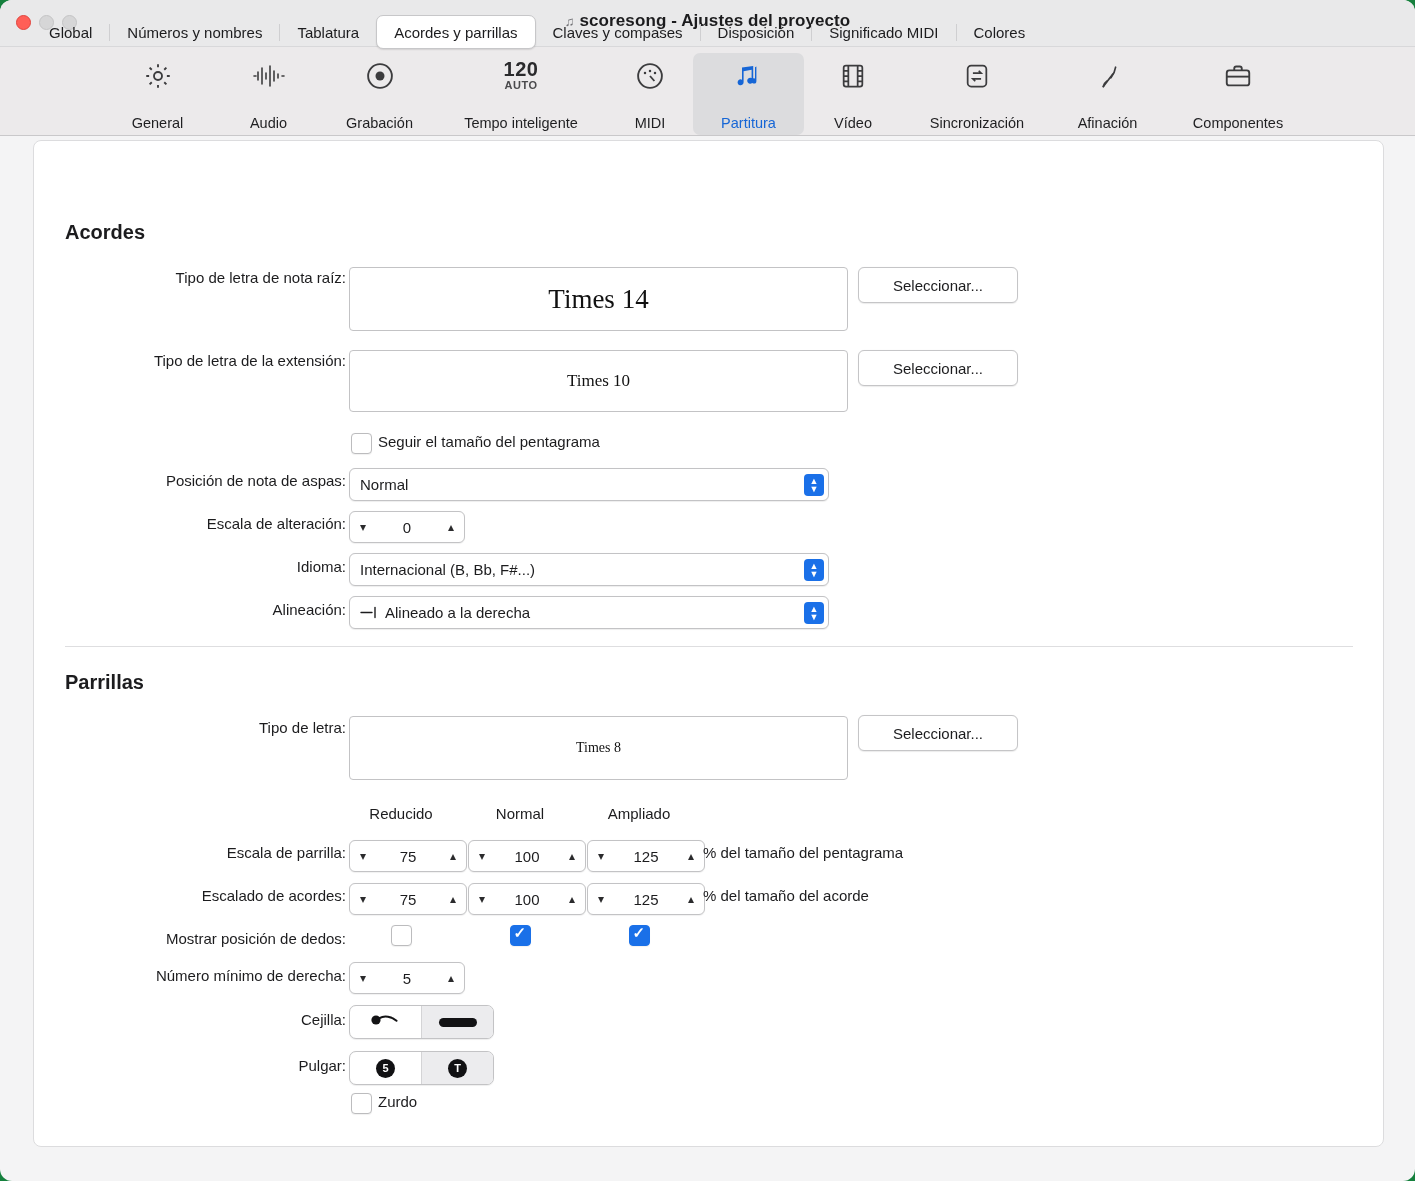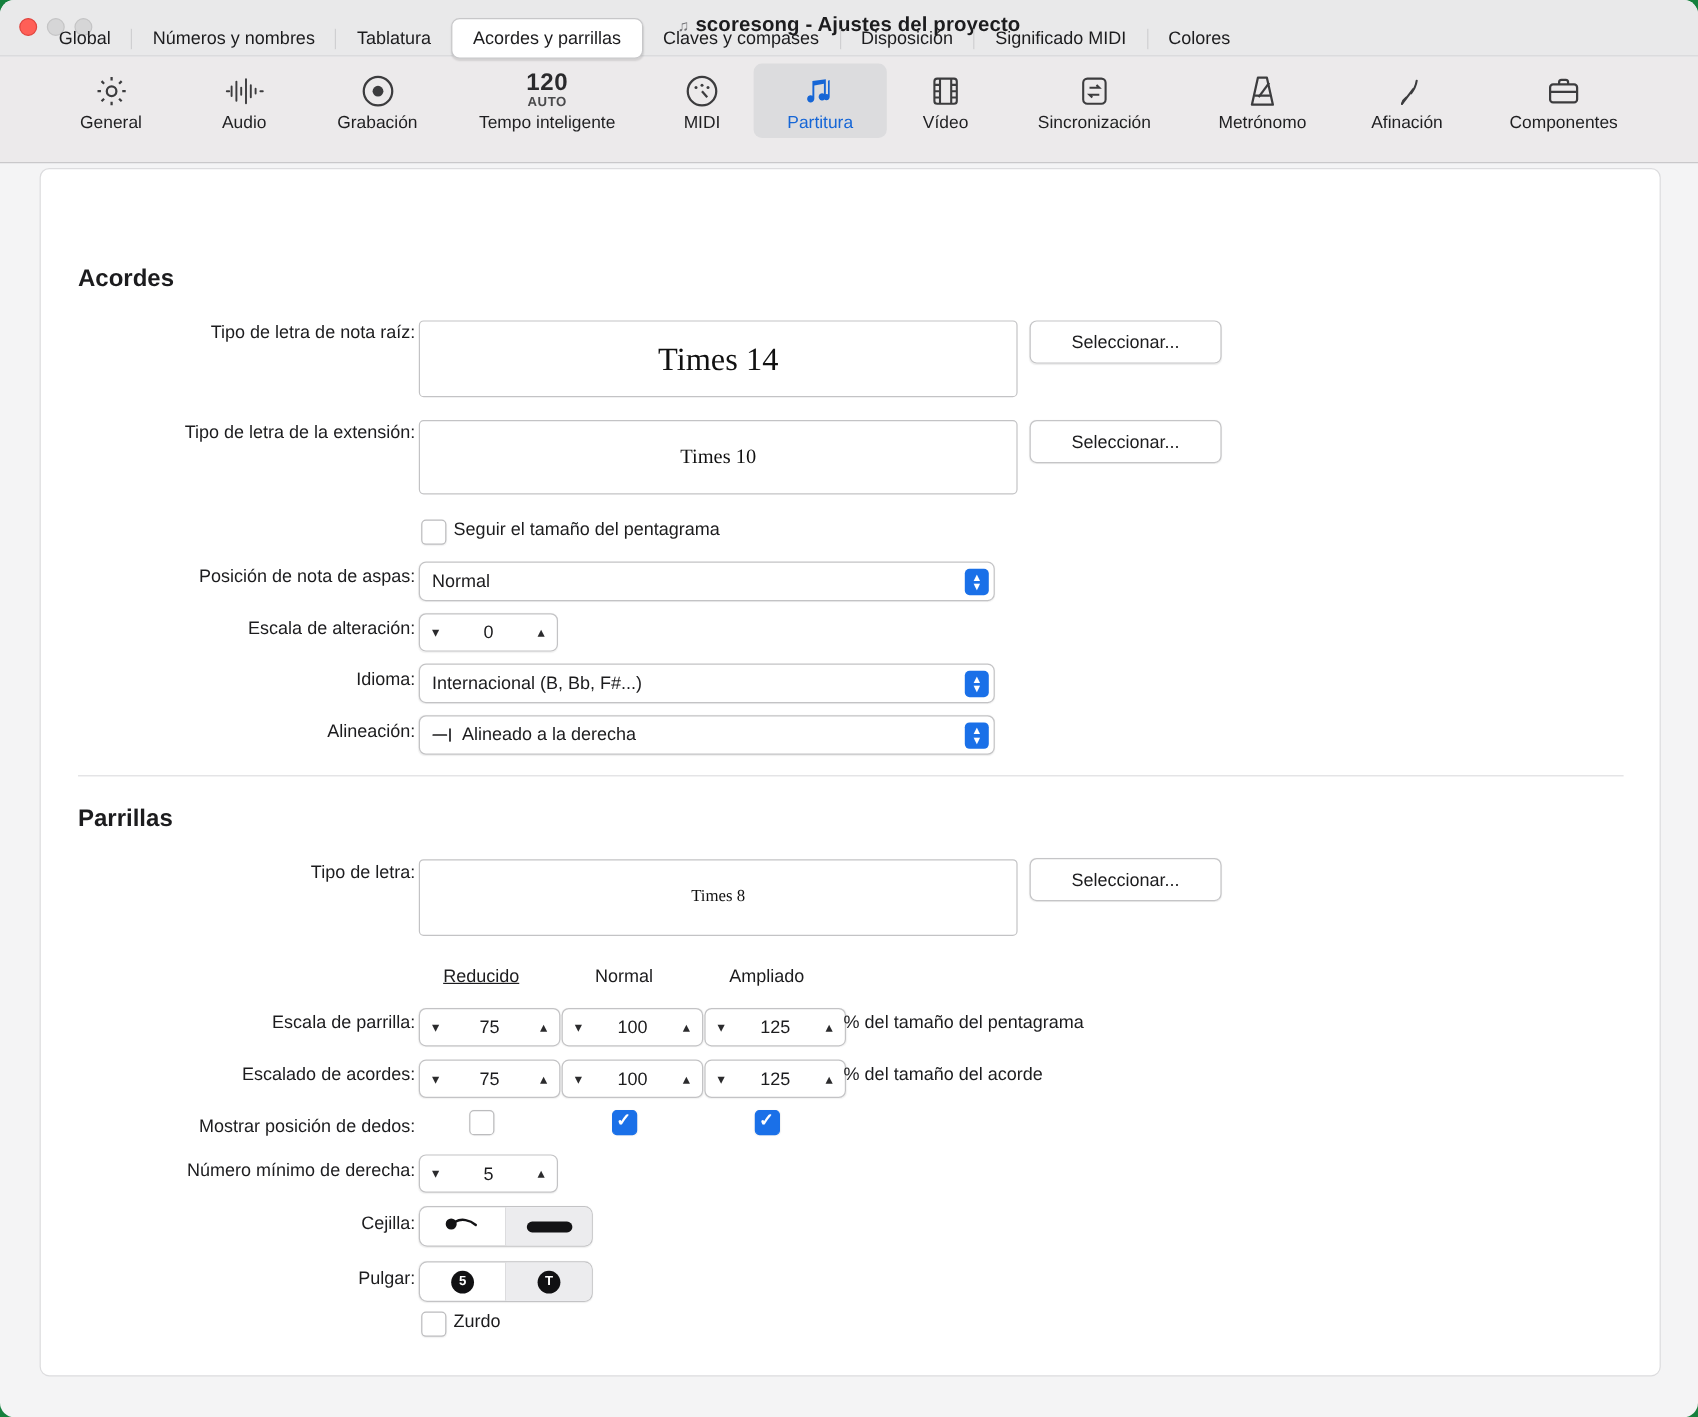--- a/index.html
+++ b/index.html
@@ -82,20 +82,21 @@
     width: 99px;
     min-width: 74px;
     padding: 4px 6px 4px;
     border-radius: 7px;
     text-align: center;
     cursor: default;
     display: flex;
     flex-direction: column;
     align-items: center;
     justify-content: flex-start;
+    gap: 20px;
   }
   .tbitem.wide { width: 160px; }
   .tbitem.wide2 { width: 138px; }
   .tbitem .ico {
     height: 38px;
     display: flex;
     align-items: center;
     justify-content: center;
     color: #3c3c3e;
   }
@@ -444,30 +445,20 @@
     <div class="tbitem wide2">
       <div class="ico">
         <svg width="28" height="30" viewBox="0 0 24 24" fill="none" stroke="currentColor" stroke-width="1.5">
           <rect x="4" y="3" width="16" height="18" rx="3"></rect>
           <path d="M8.5 9.5h7l-2-2M15.5 14.5h-7l2 2"></path>
         </svg>
       </div>
       <div class="lbl">Sincronización</div>
     </div>
 
-    <div class="tbitem wide2" style="width:118px;">
-      <div class="ico">
-        <svg width="30" height="30" viewBox="0 0 24 24" fill="none" stroke="currentColor" stroke-width="1.5" stroke-linejoin="round">
-          <path d="M9 3h6l4 18H5L9 3z"></path>
-          <path d="M7 15h10"></path>
-          <path d="M16.5 6.5L9.5 16"></path>
-        </svg>
-      </div>
-      <div class="lbl">Metrónomo</div>
-    </div>
 
     <div class="tbitem">
       <div class="ico">
         <svg width="28" height="30" viewBox="0 0 24 24" fill="none" stroke="currentColor" stroke-width="1.5" stroke-linecap="round">
           <path d="M8 21l8-10.5"></path>
           <path d="M14.5 13.5c2-2.5 3.5-5.5 4-9"></path>
           <path d="M11 16.5c-1.5 1-2.5 2.5-3 4.5"></path>
         </svg>
       </div>
       <div class="lbl">Afinación</div>
@@ -558,21 +549,21 @@
     </div>
 
     <div class="hrule" style="left:31px; top:505px; width:1288px;"></div>
 
     <div class="section-title" style="left:31px; top:530px;">Parrillas</div>
 
     <div class="flabel" style="left:20px; top:578px; width:292px;">Tipo de letra:</div>
     <div class="fontwell" style="left:315px; top:575px; width:497px; height:62px; font-size:14px;">Times 8</div>
     <div class="btn" style="left:824px; top:574px; width:158px; height:34px;">Seleccionar...</div>
 
-    <div class="colhdr" style="left:315px; top:664px; width:104px;text-decoration:underline;">Reducido</div>
+    <div class="colhdr" style="left:315px; top:664px; width:104px;">Reducido</div>
     <div class="colhdr" style="left:434px; top:664px; width:104px;">Normal</div>
     <div class="colhdr" style="left:553px; top:664px; width:104px;">Ampliado</div>
 
     <div class="flabel" style="left:20px; top:703px; width:292px;">Escala de parrilla:</div>
     <div class="stepper" style="left:315px; top:699px; width:104px;">
       <span class="arr">▾</span>
       <span class="val">75</span>
       <span class="arr">▴</span>
     </div>
     <div class="stepper" style="left:434px; top:699px; width:104px;">

